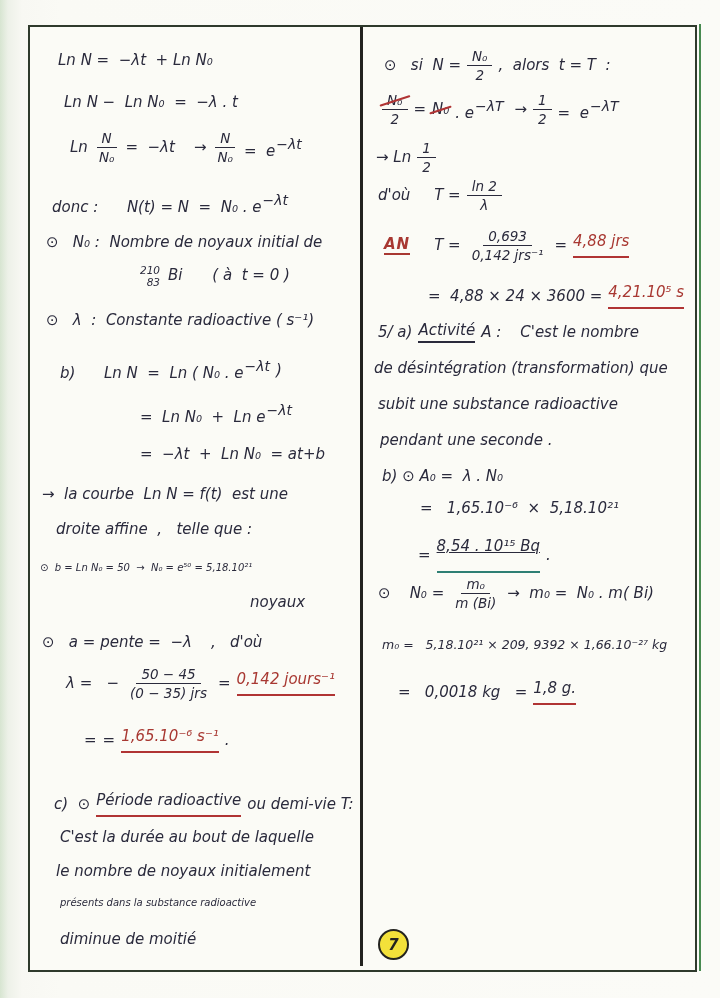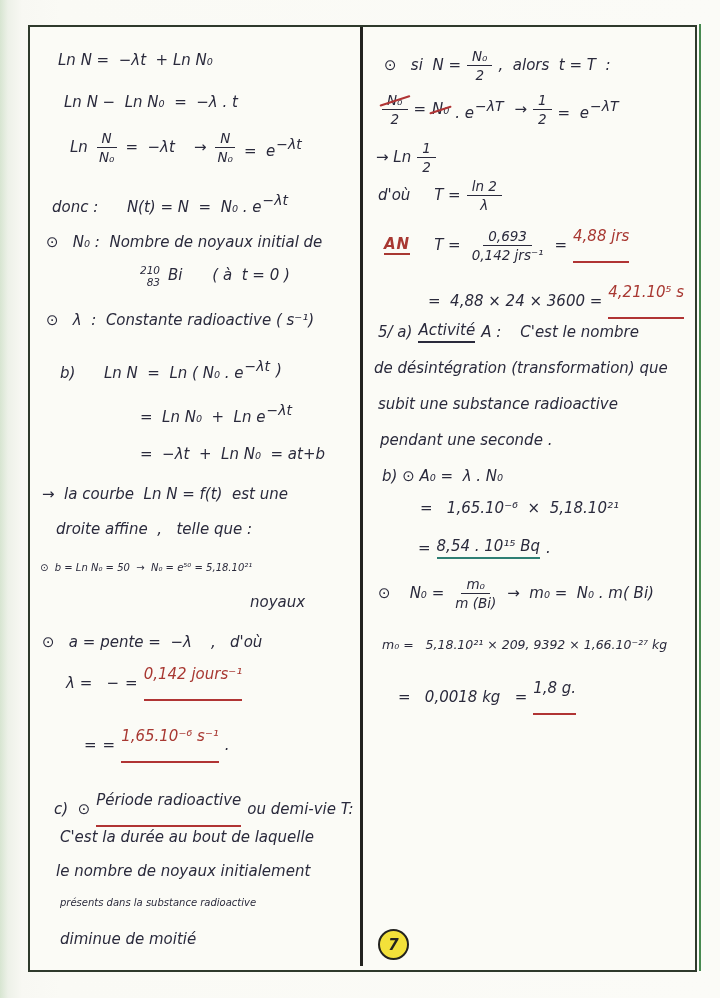--- a/index.html
+++ b/index.html
@@ -26,23 +26,23 @@
 
   .frac { display:inline-flex; flex-direction:column; align-items:center; text-align:center; font-size:13.5px; line-height:1.2; }
   .frac .num { padding:0 5px 1px; border-bottom:1.7px solid #2a2a3c; }
   .frac .den { padding:1px 5px 0; }
 
   .eg { display:inline; }
   .sup { font-size:14px; vertical-align:7px; margin-left:1px; }
 
   .nuclide { display:inline-flex; flex-direction:column; align-items:flex-end; font-size:10.5px; line-height:1.15; margin-right:2px;margin-left:42px; }
 
-  .u-red   { border-bottom:2.2px solid #b03434; padding-bottom:16px; }
+  .u-red   { border-bottom:2.2px solid #b03434; padding-bottom:6px; }
   .u-black { border-bottom:2px solid #2a2a3c; padding-bottom:2px; }
-  .u-teal  { border-bottom:2.2px solid #2e7f74; padding-bottom:2px; }
+  .u-teal  { border-bottom:2.2px solid #2e7f74; padding-bottom:16px;text-decoration:underline; }
   .red { color:#a83832; }
   .an  { color:#a83832; border-bottom:2px solid #a83832; font-weight:700; letter-spacing:1px; }
 
   .cancel { position:relative; display:inline-block; }
   .cancel::after {
     content:""; position:absolute; left:-3px; right:-3px; top:46%; height:2.2px;
     background:#b03434; transform:rotate(-18deg); border-radius:2px;
   }
 
   .badge {
@@ -95,20 +95,21 @@
 
 <div class="line" style="left:140px;top:446px"><span>=  −λt  +  Ln N₀  = at+b</span></div>
 <div class="line" style="left:42px;top:486px"><span>→  la courbe  Ln N = f(t)  est une</span></div>
 <div class="line" style="left:56px;top:521px"><span>droite affine  ,   telle que :</span></div>
 <div class="line sm" style="left:40px;top:562px"><span>⊙  b = Ln N₀ = 50  →  N₀ = e⁵⁰ = 5,18.10²¹</span></div>
 <div class="line" style="left:250px;top:594px"><span>noyaux</span></div>
 <div class="line" style="left:42px;top:634px"><span>⊙   a = pente =  −λ    ,   d'où</span></div>
 
 <div class="line" style="left:66px;top:666px">
   <span>λ =   −</span>
+  <span class="frac"><span class="num">50 − 45</span><span class="den">(0 − 35) jrs</span></span>
   <span>=</span>
   <span class="red u-red">0,142 jours⁻¹</span>
 </div>
 
 <div class="line" style="left:84px;top:728px">
   <span>=</span>
   <span>=</span>
   <span class="red u-red">1,65.10⁻⁶ s⁻¹</span>
   <span>.</span>
 </div>

